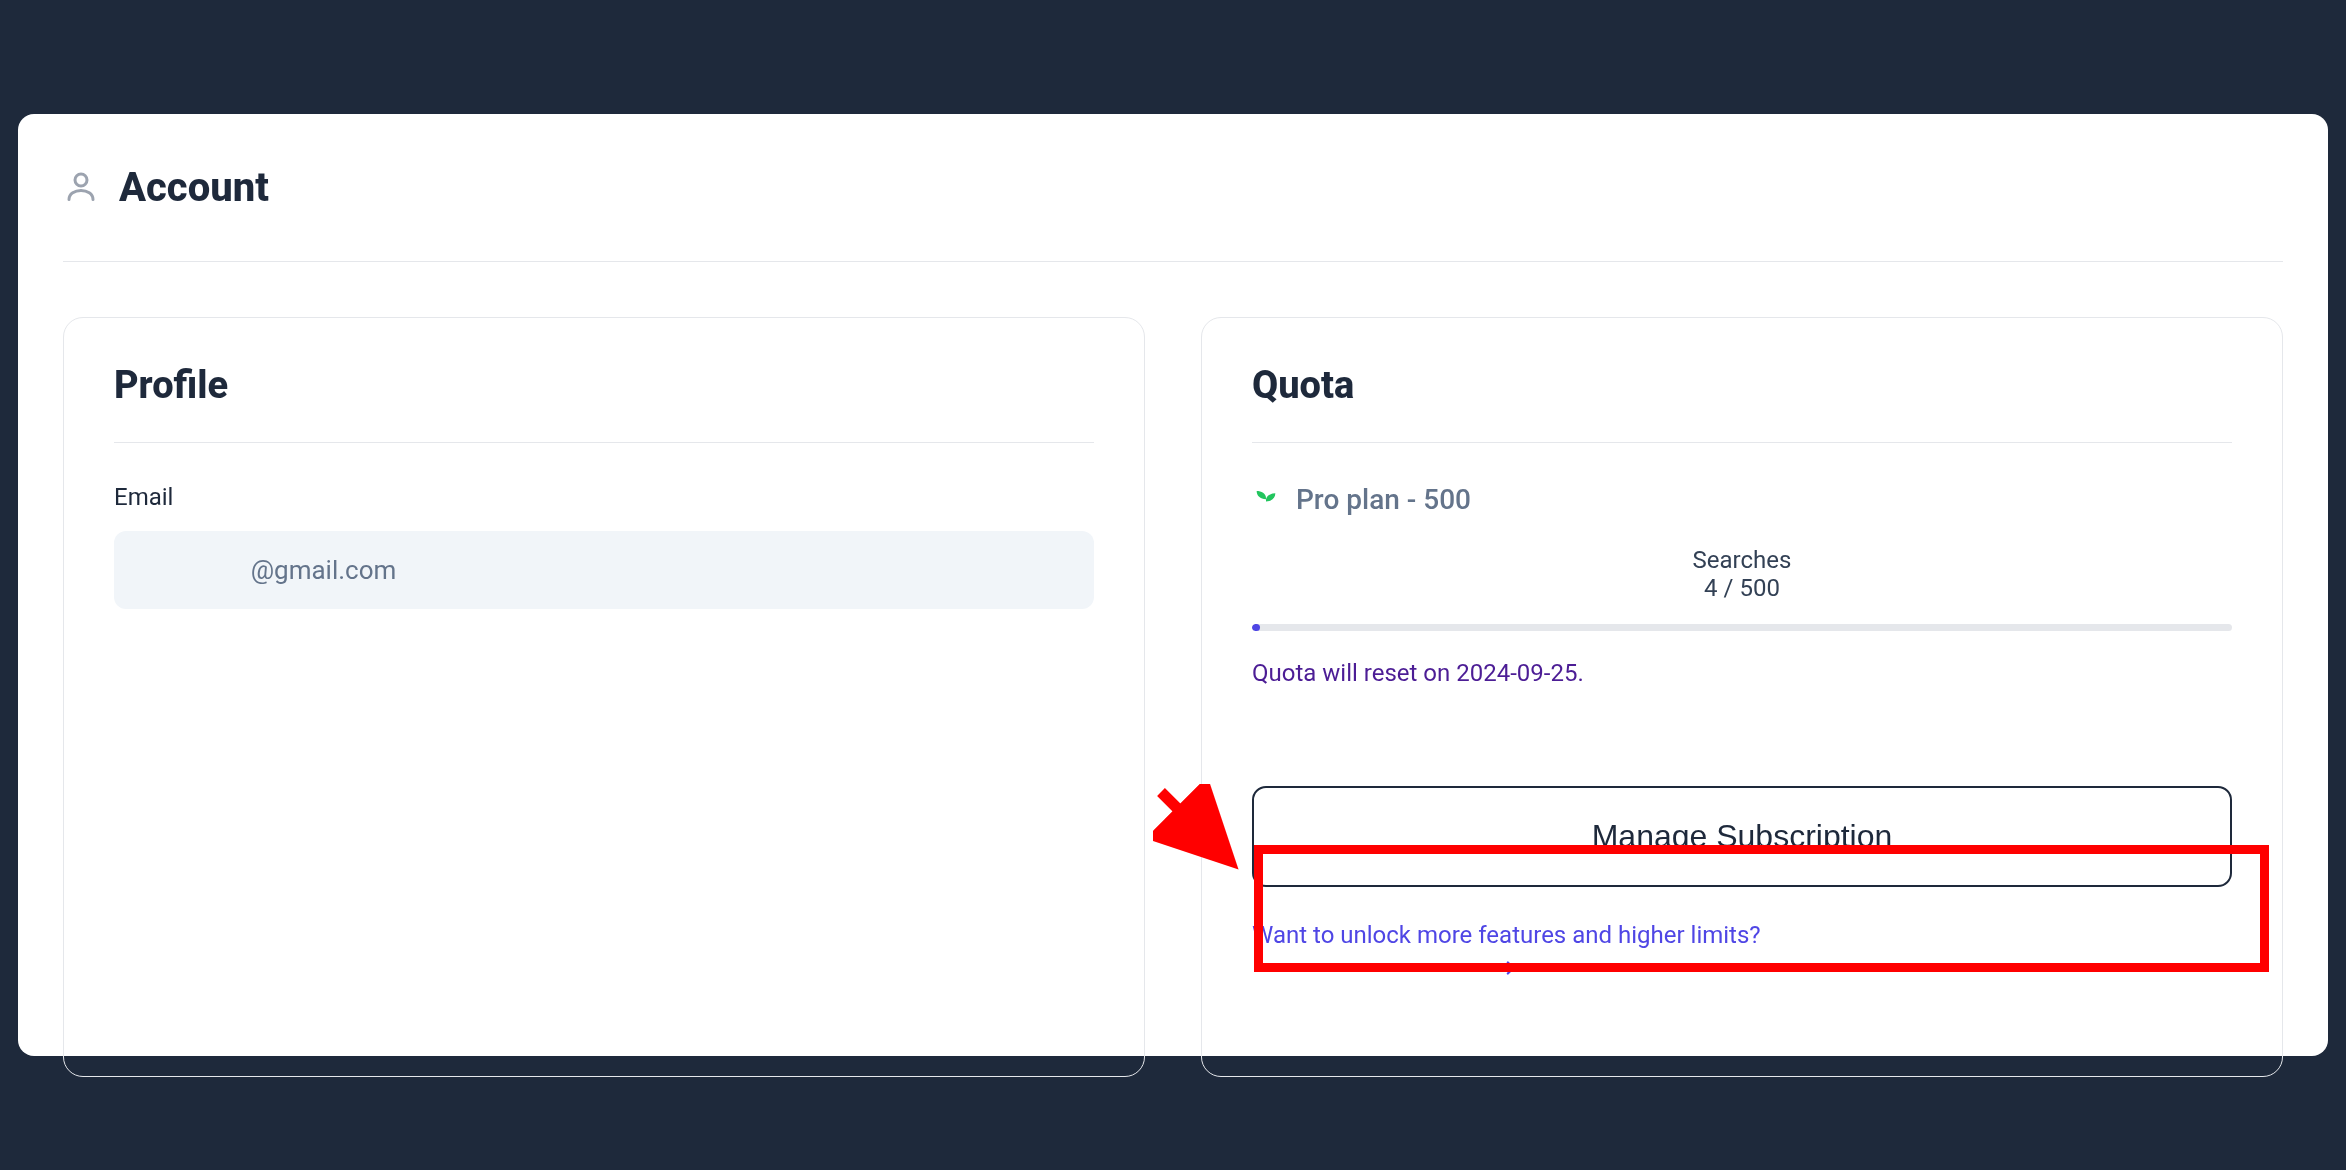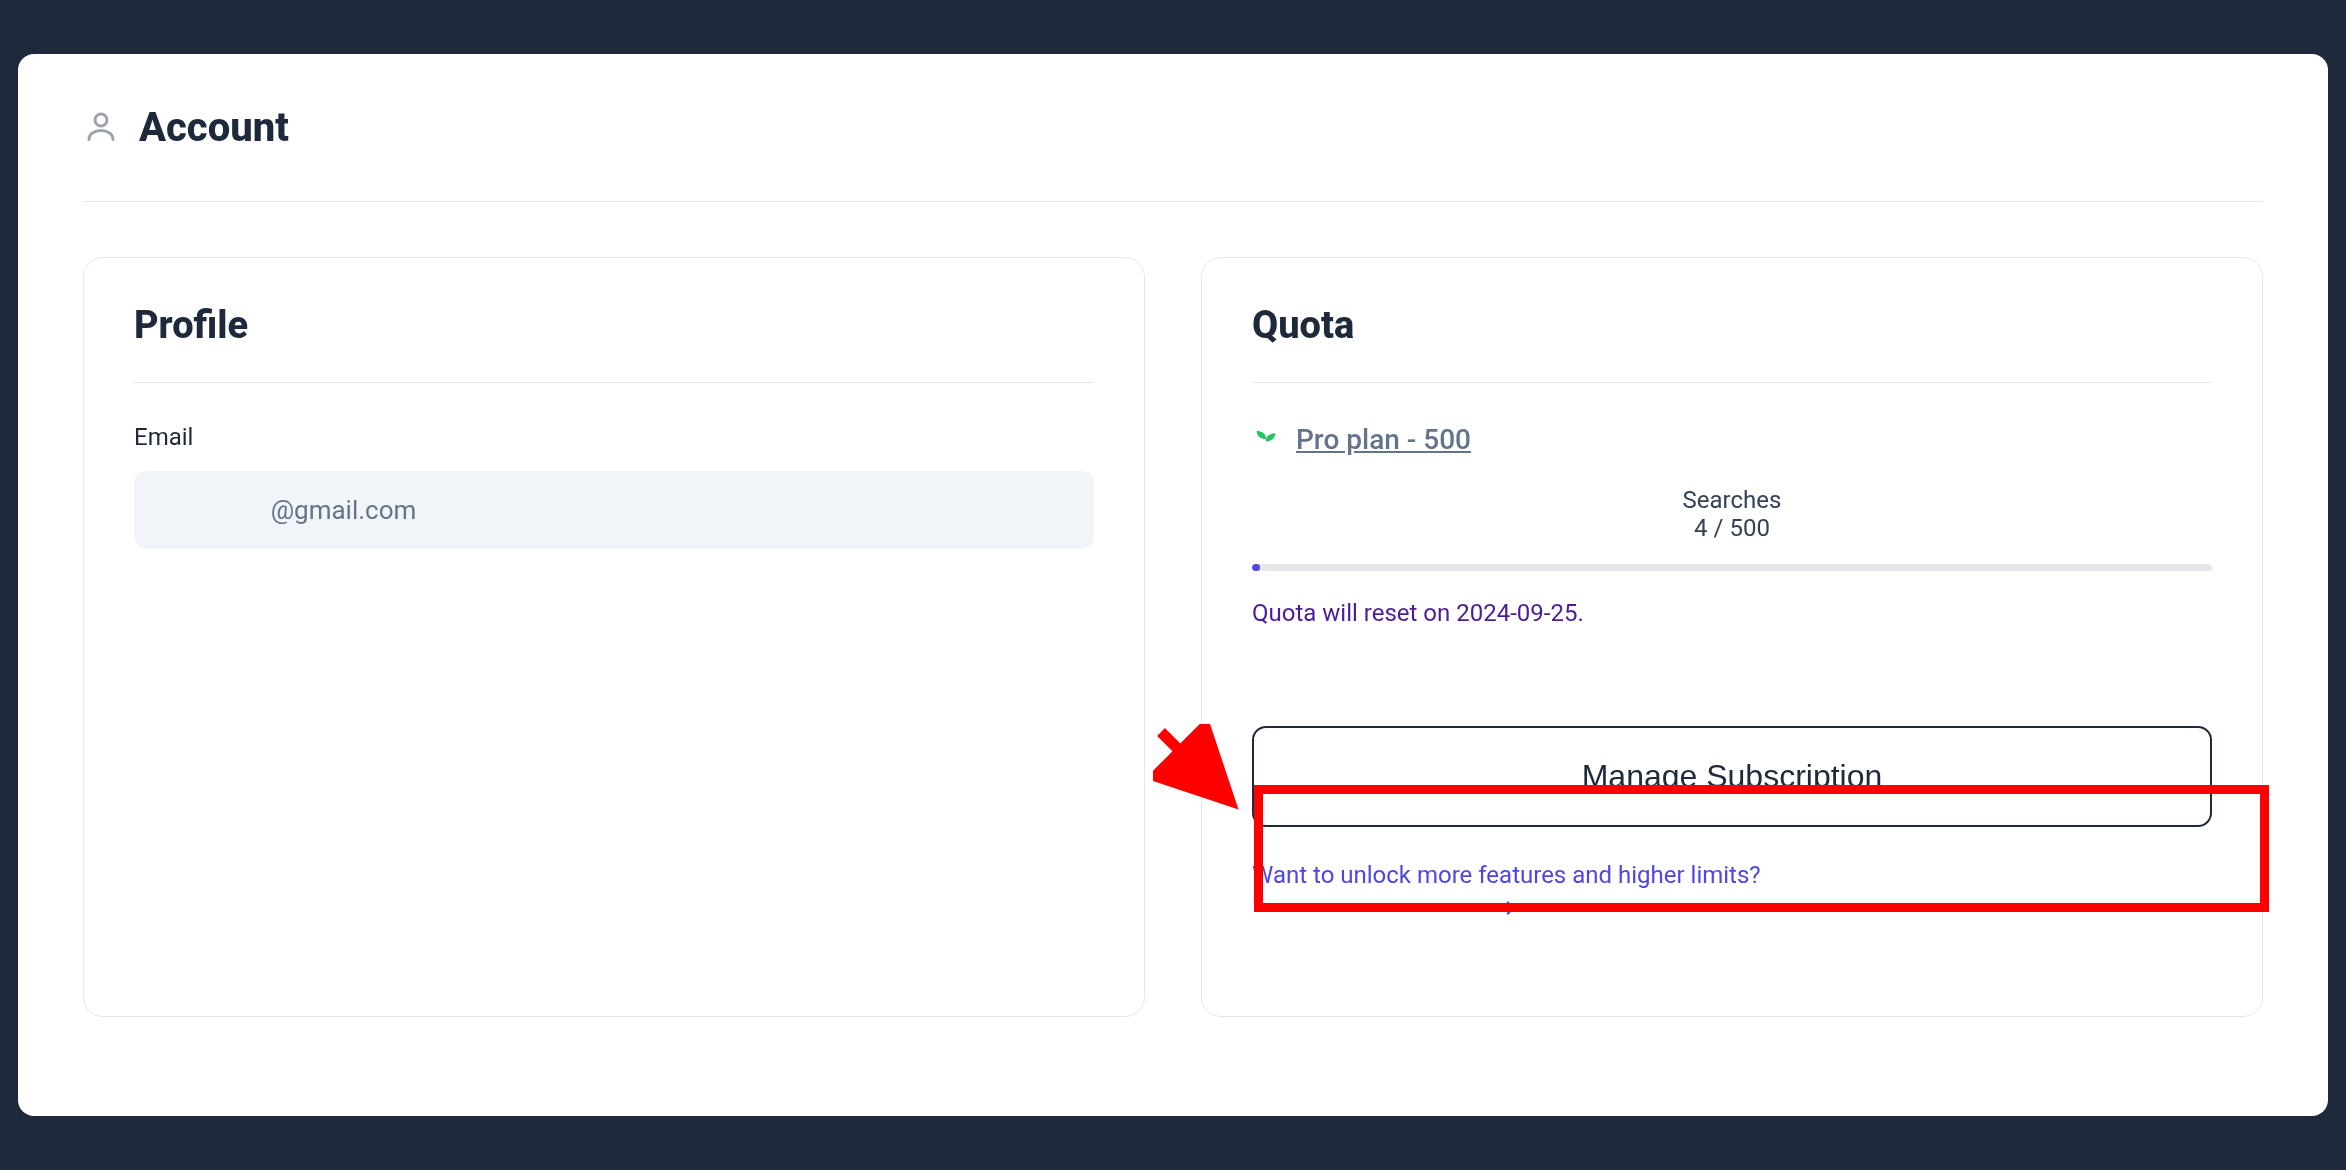--- a/index.html
+++ b/index.html
@@ -12,23 +12,23 @@
       background: #1e293b;
       width: 2346px;
       height: 1170px;
       display: flex;
       align-items: center;
       justify-content: center;
     }
     .page-wrapper {
       background: #ffffff;
       width: 2310px;
-      height: 1062px;
+      height: 942px;
       border-radius: 16px;
-      padding: 50px 65px;
+      padding: 50px 45px;
       position: relative;
     }
     .page-header {
       display: flex;
       align-items: center;
       gap: 20px;
       padding-bottom: 50px;
       border-bottom: 1px solid #e5e7eb;
       margin-bottom: 55px;
     }
@@ -81,21 +81,20 @@
       margin-bottom: 30px;
     }
     .plan-name-row svg {
       width: 28px;
       height: 28px;
     }
     .plan-name {
       font-size: 28px;
       color: #64748b;
       font-weight: 500;
-      text-decoration: underline;
     }
     .searches-row {
       display: flex;
       justify-content: space-between;
       align-items: center;
       font-size: 24px;
       color: #334155;
       margin-bottom: 22px;
       flex-direction: column;
     }

